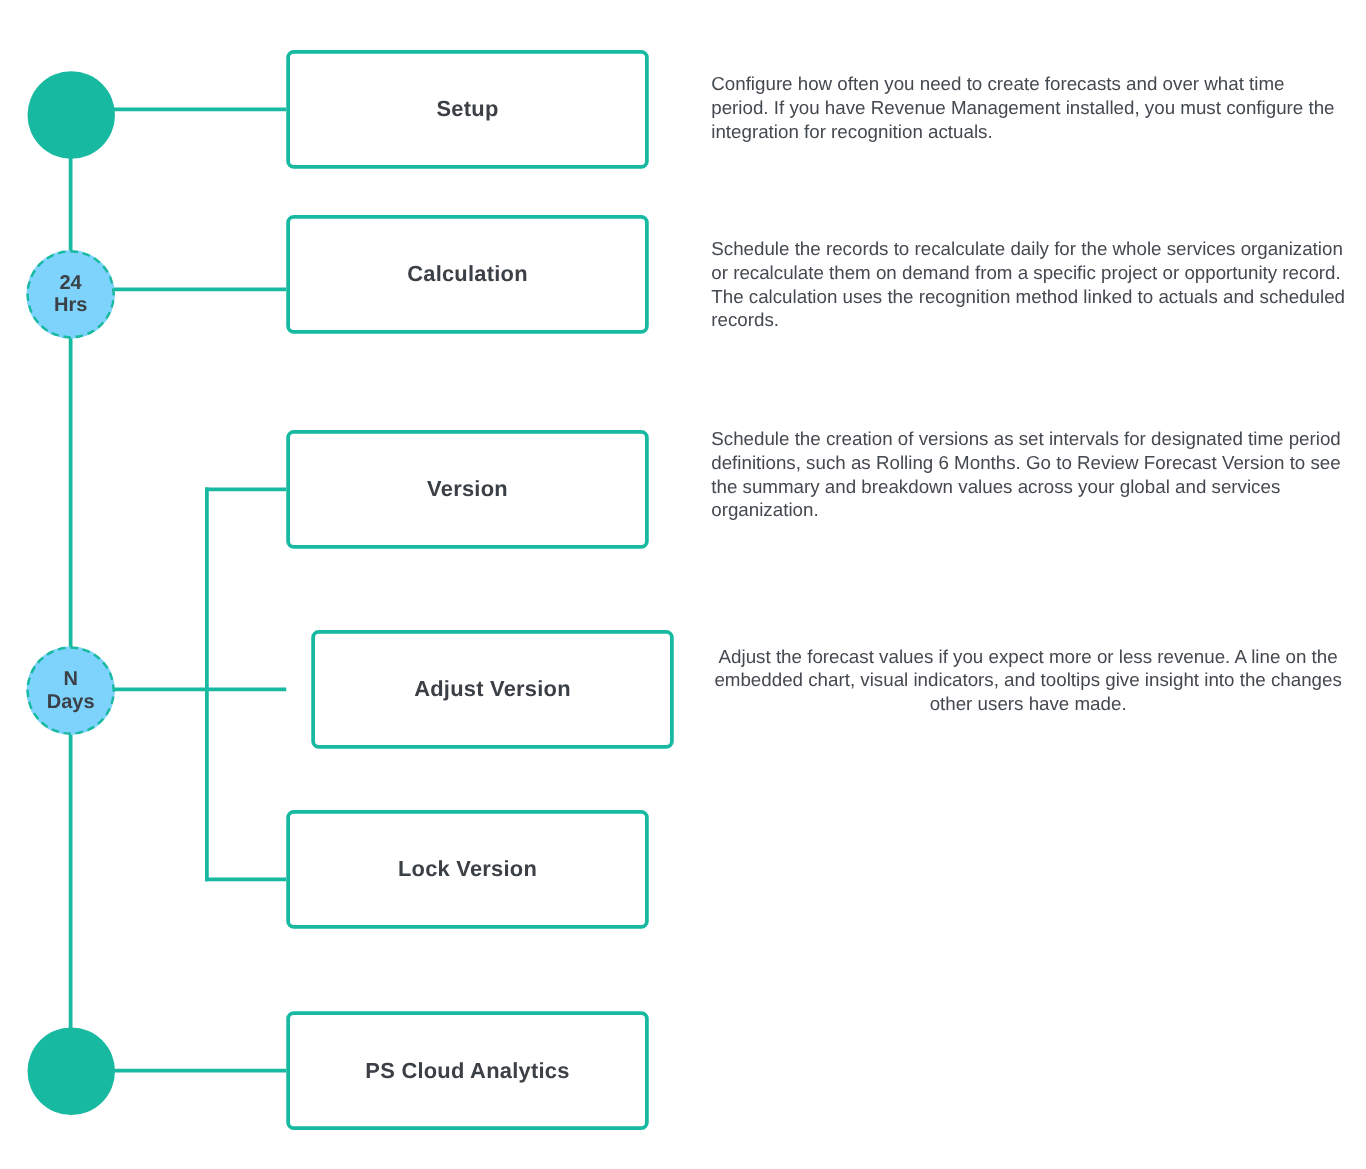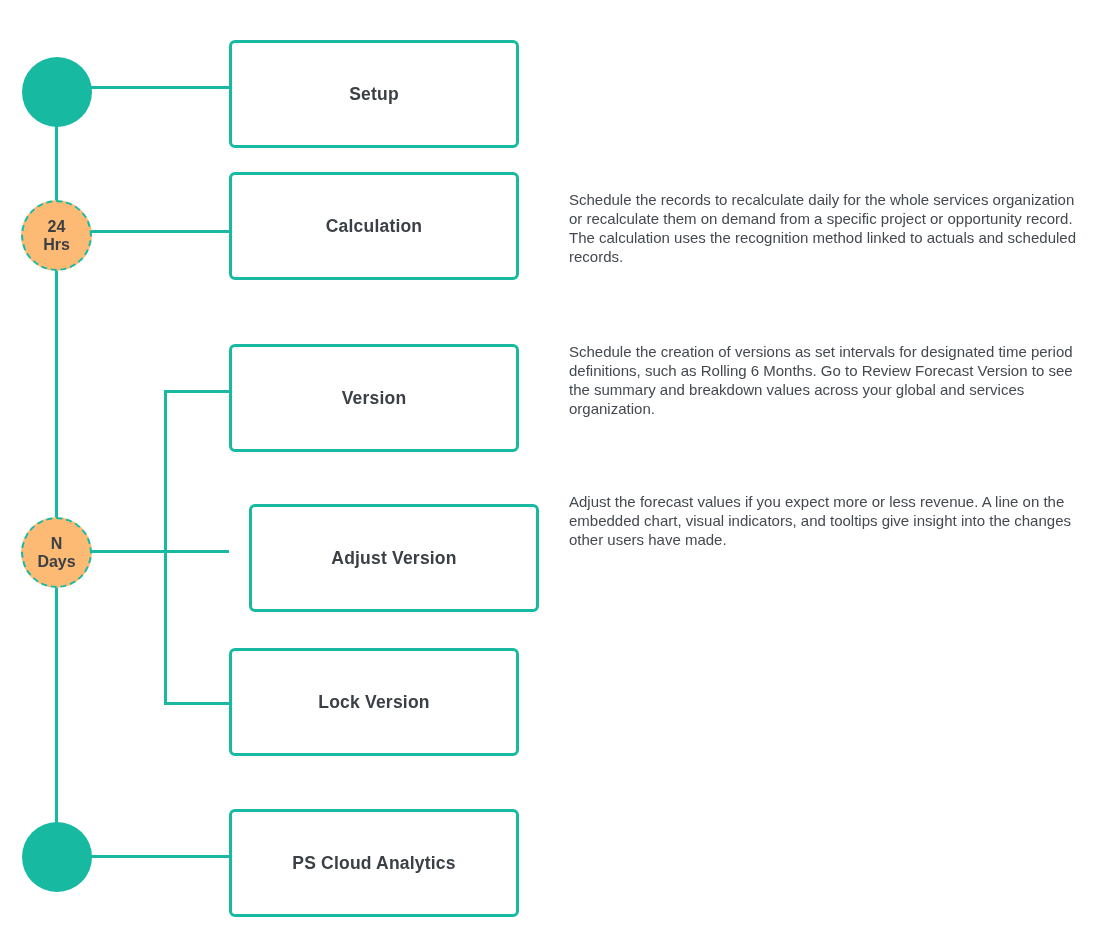--- a/index.html
+++ b/index.html
@@ -21,33 +21,33 @@
     border-radius: 50%;
     z-index: 3;
     box-sizing: border-box;
   }
   .dot.filled {
     width: 70px; height: 70px;
     background: var(--accent, #17b9a1);
   }
   .dot.dashed {
     width: 71px; height: 71px;
-    background: #fdba74;
+    background: #7dd3fc;
     border: 2.5px dashed var(--accent, #17b9a1);
     display: flex; flex-direction: column;
     align-items: center; justify-content: center;
     font-weight: bold; font-size: 16px; line-height: 18px;
     color: var(--node-text, #3b4046);
     text-align: center;
   }
   .node-box {
     position: absolute;
     left: 229px;
     width: 290px;
-    height: 108px;
+    height: 95px;
     box-sizing: border-box;
     background: #ffffff;
     border: 3px solid var(--accent, #17b9a1);
     border-radius: 6px;
     display: flex; align-items: center; justify-content: center;
     z-index: 2;
   }
   .node-box .node-label {
     font-weight: bold;
     font-size: 17.5px;
@@ -106,17 +106,18 @@
   <div class="node-box" style="top:504px;margin-left:20px;">
     <span class="node-label">Adjust Version</span>
   </div>
   <div class="node-box" style="top:648px;justify-content:center;">
     <span class="node-label">Lock Version</span>
   </div>
   <div class="node-box" style="top:809px;">
     <span class="node-label">PS Cloud Analytics</span>
   </div>
 
+  <div class="desc" style="top:58px;">Configure how often you need to create forecasts and over what time period. If you have Revenue Management installed, you must configure the integration for recognition actuals.</div>
   <div class="desc" style="top:190px;">Schedule the records to recalculate daily for the whole services organization or recalculate them on demand from a specific project or opportunity record. The calculation uses the recognition method linked to actuals and scheduled records.</div>
   <div class="desc" style="top:342px;">Schedule the creation of versions as set intervals for designated time period definitions, such as Rolling 6 Months. Go to Review Forecast Version to see the summary and breakdown values across your global and services organization.</div>
-  <div class="desc" style="top:492px;">Adjust the forecast values if you expect more or less revenue. A line on the embedded chart, visual indicators, and tooltips give insight into the changes other users have made.</div>
+  <div class="desc" style="top:516px;text-align:center;">Adjust the forecast values if you expect more or less revenue. A line on the embedded chart, visual indicators, and tooltips give insight into the changes other users have made.</div>
 
 </div>
 
 </body></html>

